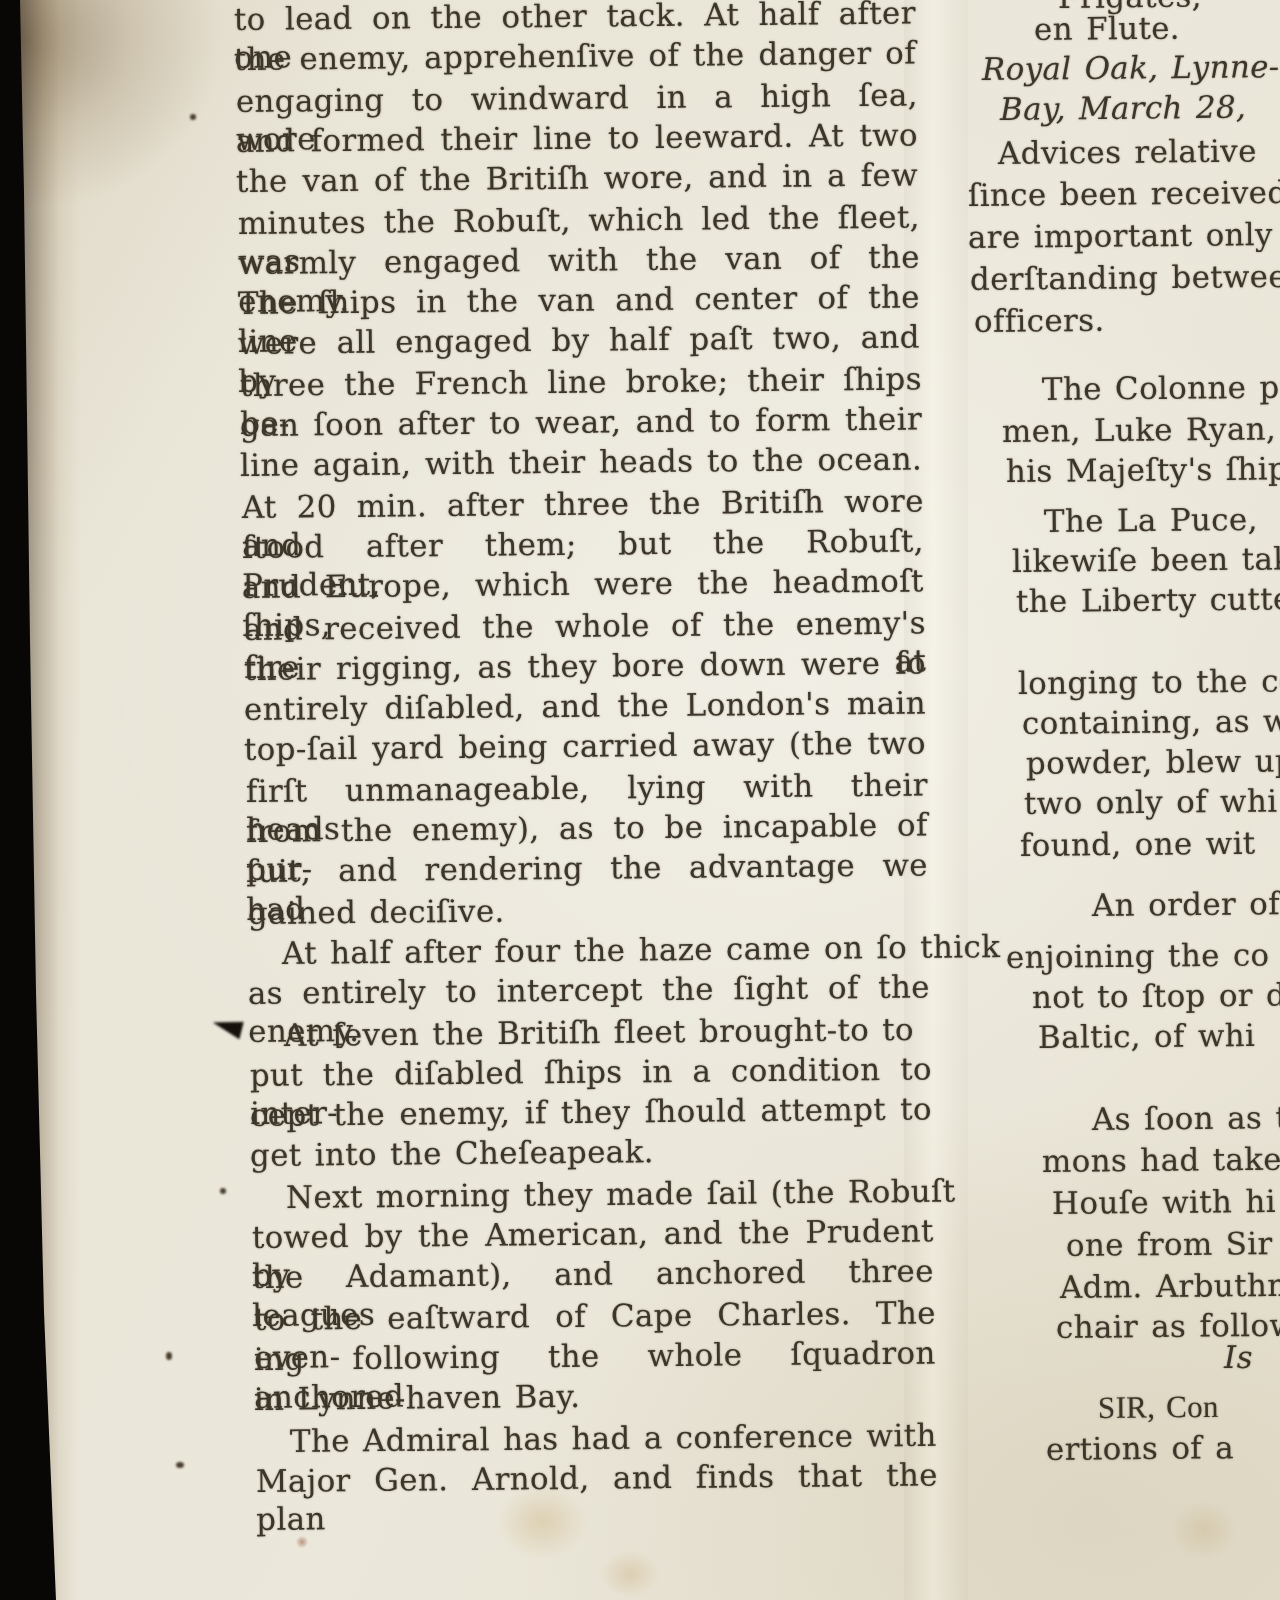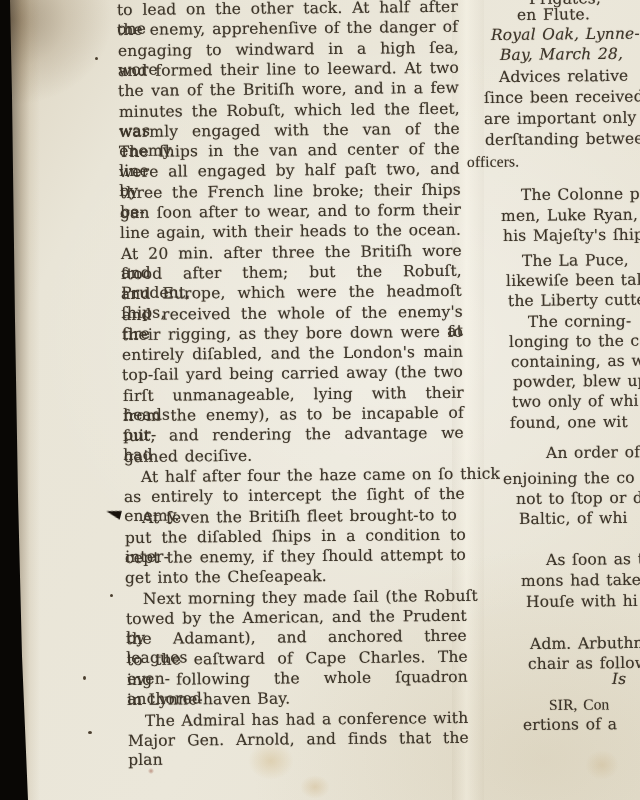--- a/index.html
+++ b/index.html
@@ -85,40 +85,40 @@
 
   <div class="column">
       <div class="line" style="top: -10px; left: 529px;">Frigates,</div>
       <div class="line" style="top: 6px; left: 517px;">en Flute.</div>
       <div class="line italic" style="top: 26px; left: 491px;">Royal Oak, Lynne-</div>
       <div class="line italic" style="top: 46px; left: 500px;">Bay, March 28,</div>
       <div class="line" style="top: 68px; left: 499px;">Advices relative</div>
       <div class="line" style="top: 89px; left: 484px;">ſince been received</div>
       <div class="line" style="top: 110px; left: 484px;">are important only</div>
       <div class="line" style="top: 131px; left: 485px;">derſtanding betwee</div>
-      <div class="line" style="top: 152px; left: 467px; font-family: Liberation Serif, serif;">officers.</div>
+      <div class="line" style="top: 152px; left: 487px;">officers.</div>
       <div class="line" style="top: 186px; left: 521px;">The Colonne pri</div>
       <div class="line" style="top: 207px; left: 501px;">men, Luke Ryan, a</div>
       <div class="line" style="top: 227px; left: 503px;">his Majeſty's ſhip</div>
       <div class="line" style="top: 252px; left: 522px;">The La Puce,</div>
       <div class="line" style="top: 272px; left: 506px;">likewiſe been tak</div>
       <div class="line" style="top: 292px; left: 508px;">the Liberty cutte</div>
-      <div class="line" style="top: 313px; left: 528px;">The corning-</div>
       <div class="line" style="top: 333px; left: 509px;">longing to the co</div>
       <div class="line" style="top: 353px; left: 511px;">containing, as w</div>
       <div class="line" style="top: 373px; left: 513px;">powder, blew up</div>
       <div class="line" style="top: 393px; left: 512px;">two only of whi</div>
       <div class="line" style="top: 414px; left: 510px;">found, one wit</div>
       <div class="line" style="top: 444px; left: 546px;">An order of</div>
       <div class="line" style="top: 470px; left: 503px;">enjoining the co</div>
       <div class="line" style="top: 490px; left: 516px;">not to ſtop or de</div>
       <div class="line" style="top: 510px; left: 519px;">Baltic, of whi</div>
       <div class="line" style="top: 551px; left: 546px;">As ſoon as th</div>
       <div class="line" style="top: 572px; left: 521px;">mons had taken</div>
       <div class="line" style="top: 593px; left: 526px;">Houſe with hi</div>
+      <div class="line" style="top: 614px; left: 533px;">one from Sir</div>
       <div class="line" style="top: 635px; left: 530px;">Adm. Arbuthn</div>
       <div class="line" style="top: 655px; left: 528px;">chair as follow</div>
       <div class="line italic" style="top: 670px; left: 612px;">Is</div>
       <div class="line" style="top: 695px; left: 549px; font-family: Liberation Serif, serif;">SIR, Con</div>
       <div class="line" style="top: 716px; left: 523px;">ertions of a</div>
     </div>
 
   <div class="ink-arrow"></div>
 
   <div class="speck" style="left:95px;top:57px;width:3px;height:3px;"></div>

